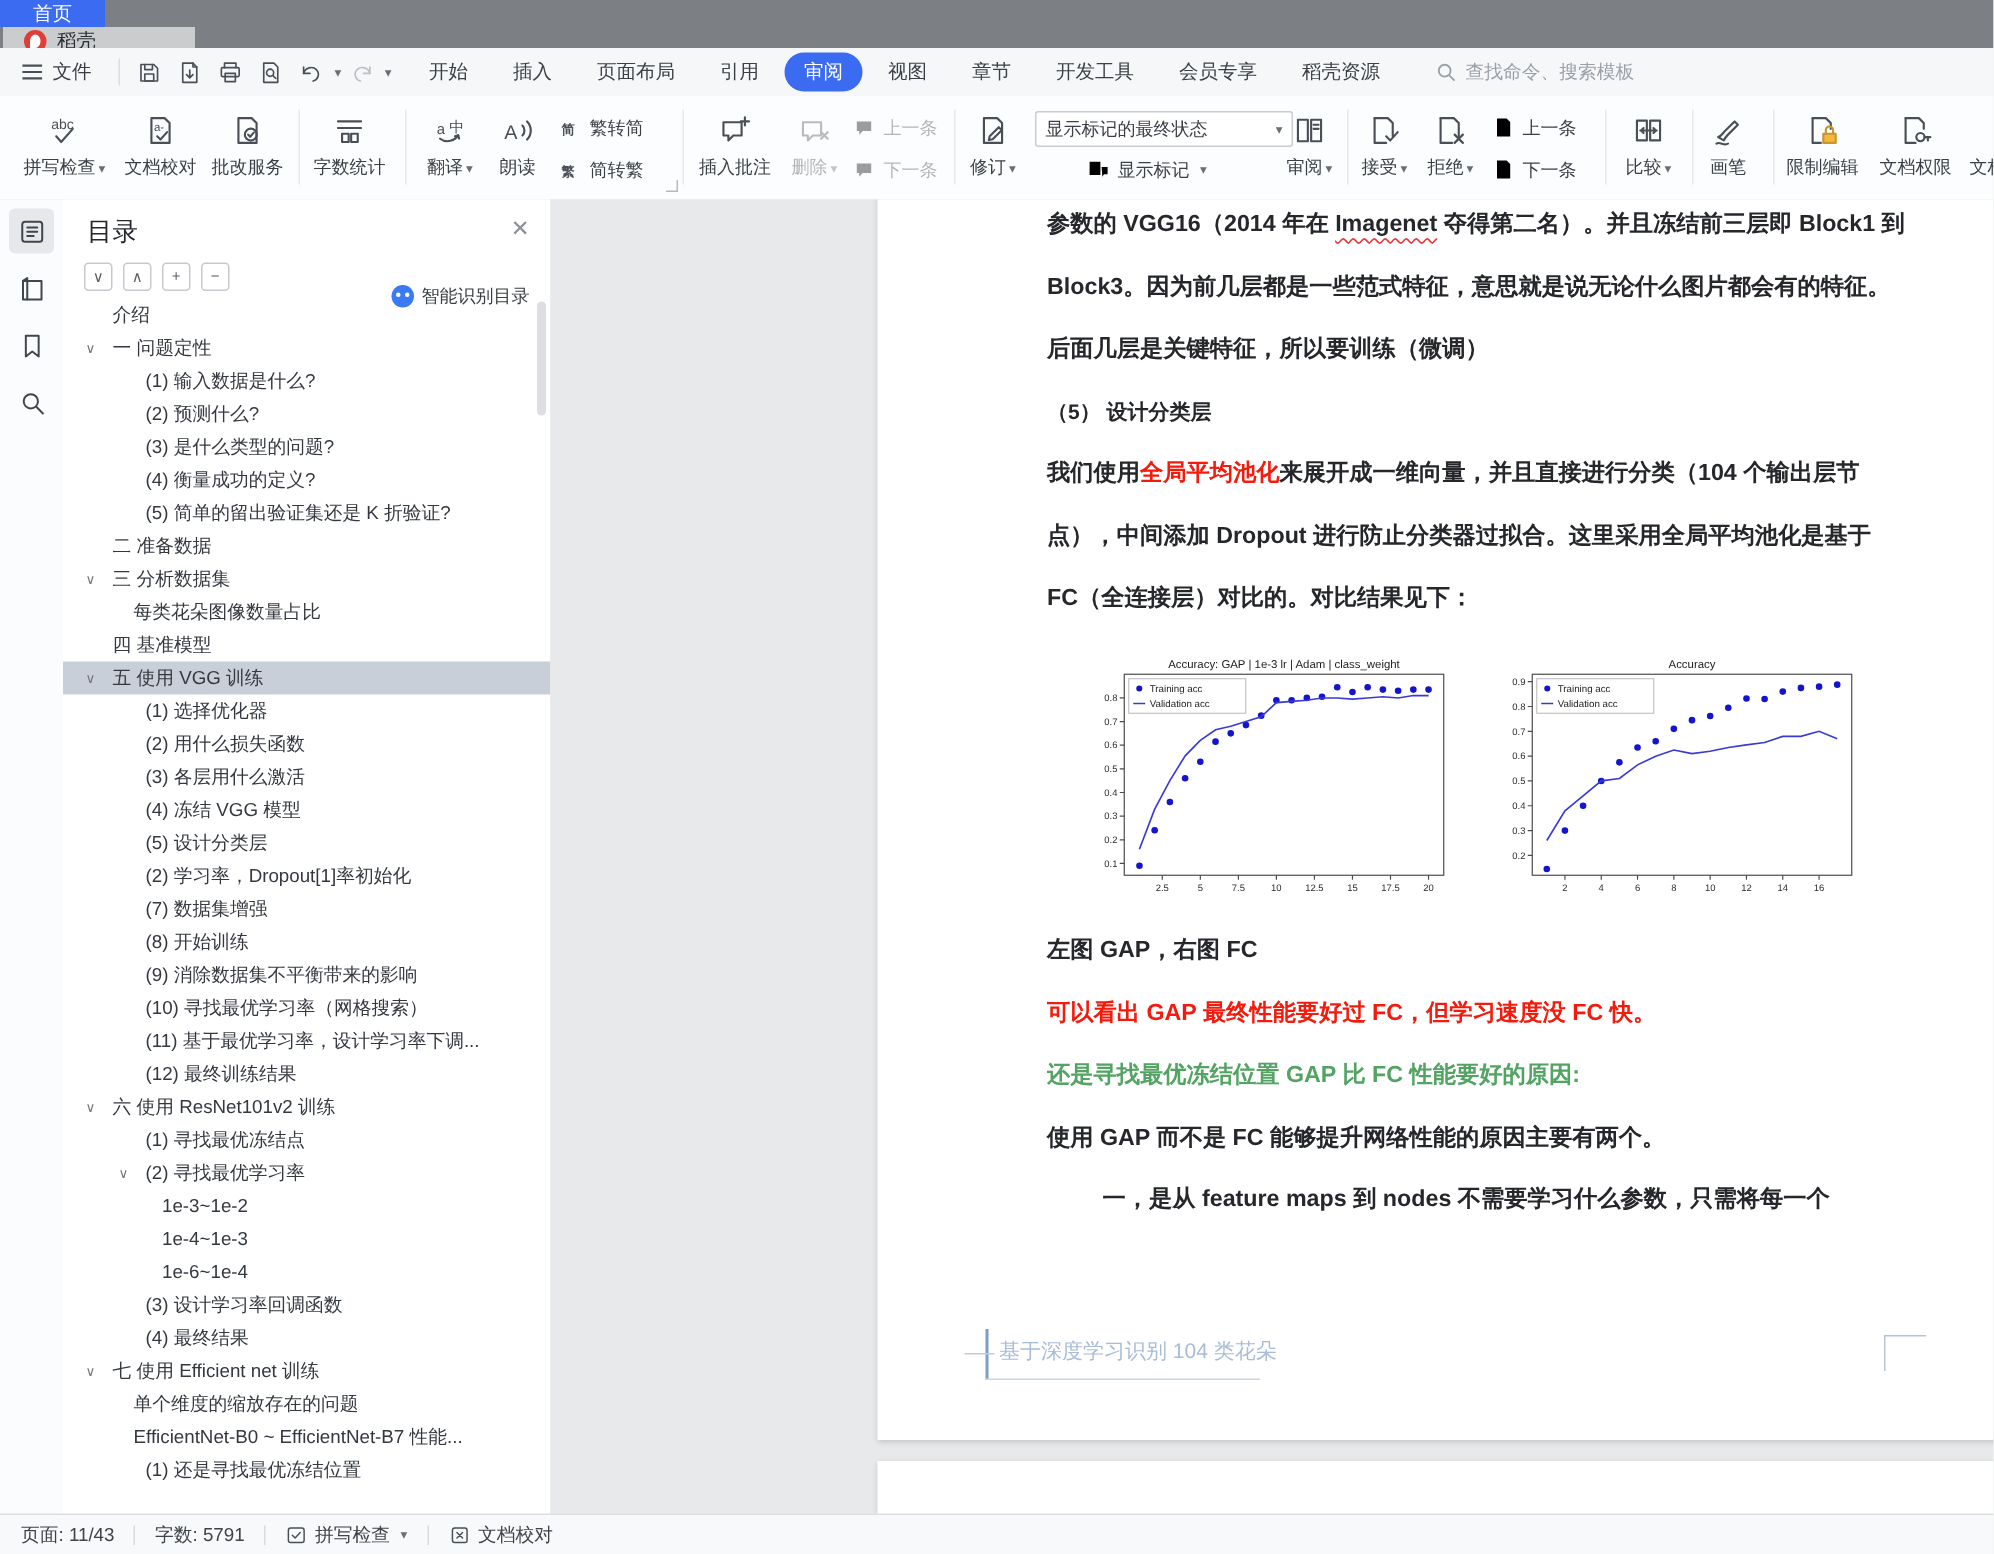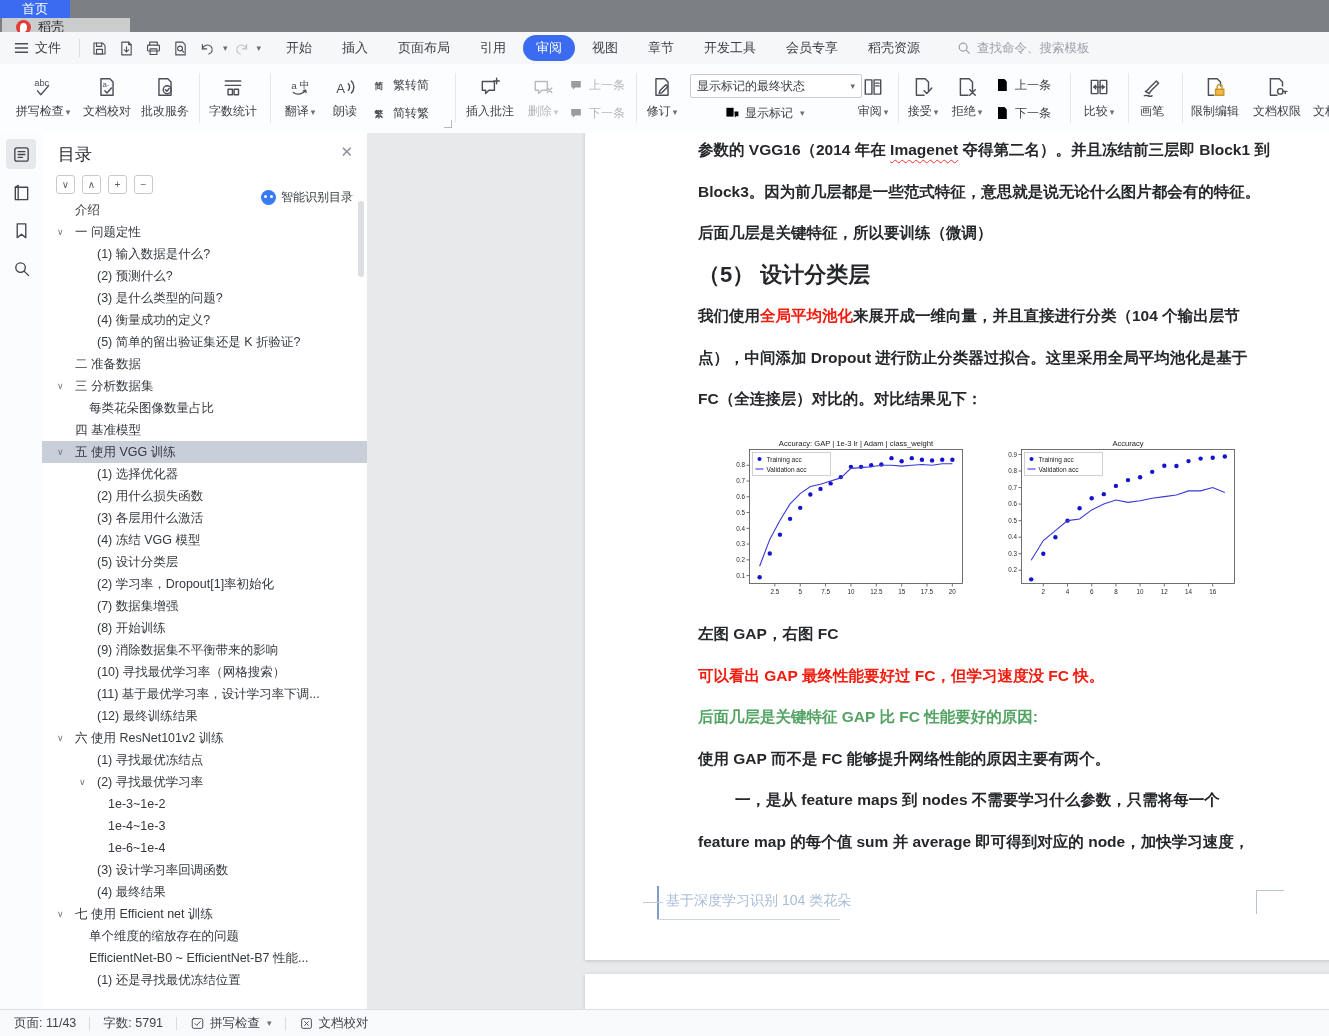--- a/index.html
+++ b/index.html
@@ -73,21 +73,21 @@
   .tarrow{position:absolute;font-size:9px;color:#70757c;top:0;}
   .lv1>.tarrow{left:15px;}
   .lv2>.tarrow{left:37px;}
   .tocbar{position:absolute;right:3px;top:68px;width:6px;height:76px;border-radius:3px;background:#dcdee1;}
   
   .docarea{position:absolute;left:367px;top:133px;right:0;bottom:26px;background:#e8e9eb;overflow:hidden;}
   .page1{position:absolute;left:218px;top:-25px;width:900px;height:852px;background:#fff;box-shadow:0 1px 4px rgba(0,0,0,.16);}
   .page2{position:absolute;left:218px;top:841px;width:900px;height:220px;background:#fff;box-shadow:0 1px 4px rgba(0,0,0,.16);}
   .doctext{position:absolute;left:113px;top:21px;width:562px;font-size:15.5px;line-height:41.5px;color:#25272b;}
   .dline{height:41.5px;white-space:nowrap;font-weight:bold;}
-  .para.heading .dline{font-weight:bold;font-size:22px;}
+  .para.heading .dline{font-weight:bold;font-size:14px;}
   .para.red .dline{color:#f21b0d;}
   .para.green .dline{color:#53a363;}
   .para.indent .dline:first-child{text-indent:37px;}
   span.red{color:#f21b0d;}
   span.misspell{text-decoration:underline wavy #e33; text-decoration-thickness:1px;text-underline-offset:4px;}
   .charts-row{height:163px;margin:18px 0 12.75px 30px;display:flex;gap:34px;}
   .pagefooter{position:absolute;left:0;top:778px;width:100%;height:60px;font-size:14px;color:#a8bcd8;}
   .pf-text{position:absolute;left:81px;top:6px;}
   .pf-underline{position:absolute;left:72px;top:33px;width:183px;height:1px;background:#ccd5e1;}
   .pf-cursor{position:absolute;left:72px;top:0;width:2px;height:34px;background:#7f9ec6;}
@@ -647,28 +647,27 @@
           </div>
       </div>
       <div id="doc-bottom">
           <div class="para ">
             <div class="dline"><span>左图 GAP，右图 FC</span></div>
           </div>
           <div class="para red">
             <div class="dline"><span>可以看出 GAP 最终性能要好过 FC，但学习速度没 FC 快。</span></div>
           </div>
           <div class="para green">
-            <div class="dline"><span>后面几层是关键特征 GAP 比 FC 性能要好的原因:</span></div>
+            <div class="dline"><span>还是寻找最优冻结位置 GAP 比 FC 性能要好的原因:</span></div>
           </div>
           <div class="para ">
             <div class="dline"><span>使用 GAP 而不是 FC 能够提升网络性能的原因主要有两个。</span></div>
           </div>
           <div class="para indent">
             <div class="dline"><span>一，是从 feature maps 到  nodes 不需要学习什么参数，只需将每一个</span></div>
-            <div class="dline"><span>feature map 的每个值 sum 并 average 即可得到对应的 node，加快学习速度，</span></div>
           </div>
         </div>
     </div>
     <div class="pagefooter">
       <div class="pf-cursor"></div>
       <div class="pf-cross"></div>
       <div class="pf-text">基于深度学习识别 104 类花朵</div>
       <div class="pf-underline"></div>
       <div class="pf-corner"></div>
     </div>

